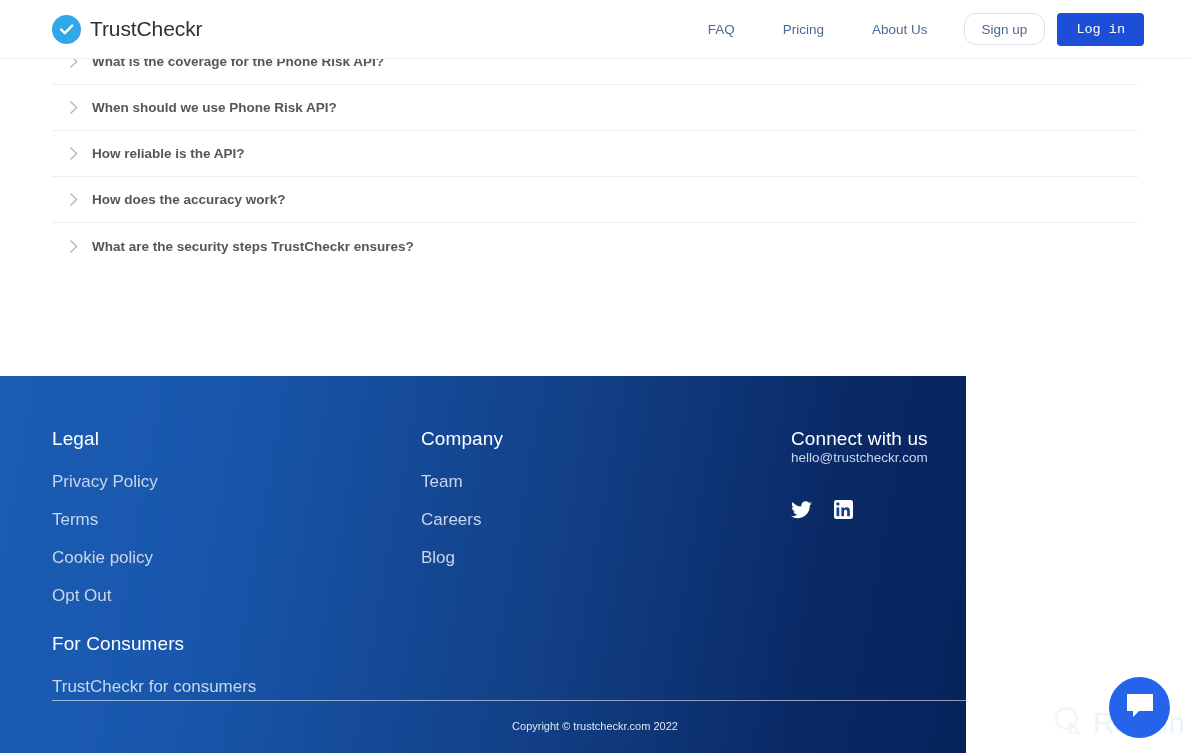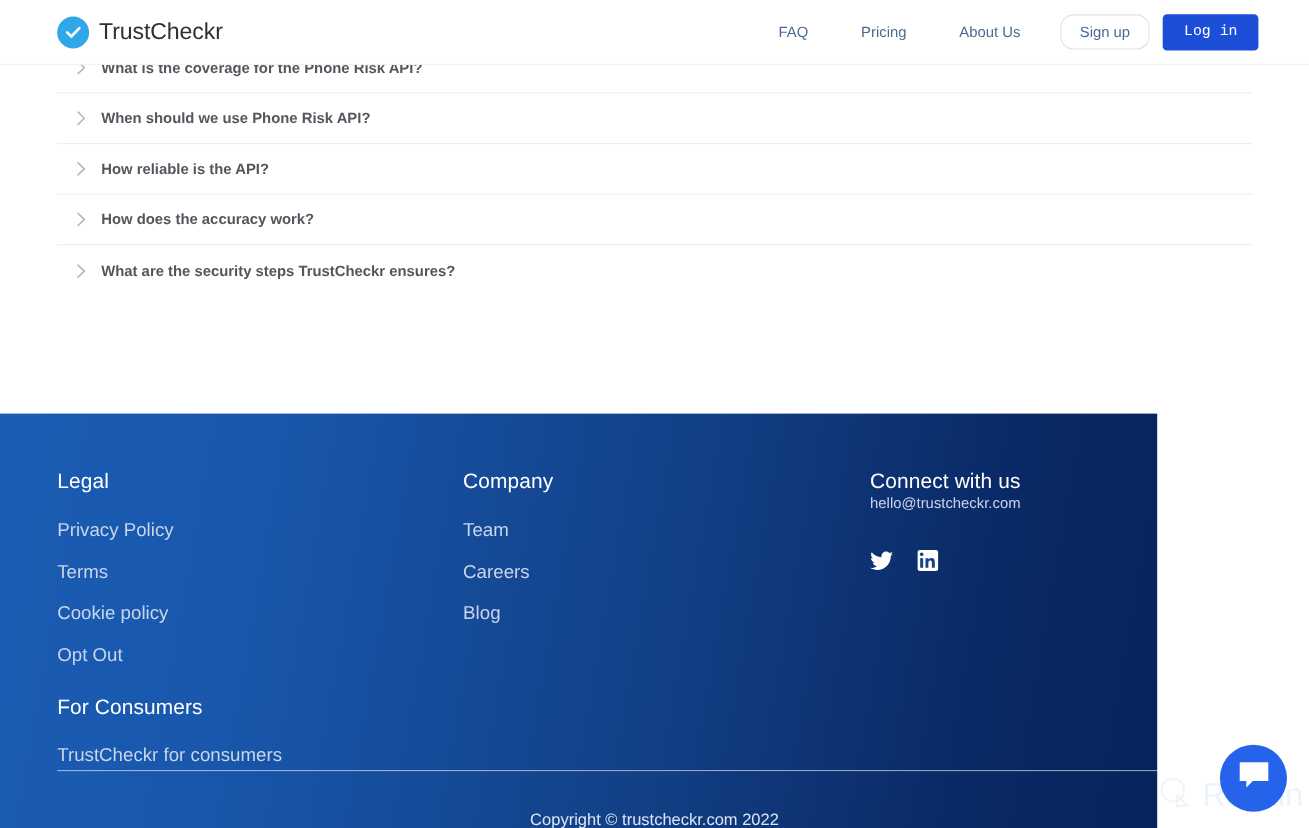--- a/index.html
+++ b/index.html
@@ -146,21 +146,21 @@
     font-size: 13.5px;
     color: #53565c;
     white-space: nowrap;
   }
 
   
   .footer {
     position: absolute;
     left: 0;
     top: 376px;
-    width: 1052px;
+    width: 966px;
     height: 377px;
     background: linear-gradient(100deg, #1b5cb4 0%, #1857ac 22%, #123f85 58%, #0a2a67 82%, #06235b 100%);
     overflow: hidden;
   }
 
   .footer-cols {
     position: absolute;
     left: 52px;
     top: 52px;
     width: 1086px;
@@ -217,24 +217,24 @@
     left: 52px;
     top: 324px;
     width: 1086px;
     height: 1px;
     background: rgba(255,255,255,0.55);
   }
 
   .copyright {
     position: absolute;
     left: 0;
-    top: 361px;
+    top: 344px;
     width: 1190px;
     text-align: center;
-    font-size: 15px;
+    font-size: 11px;
     color: #dce6f5;
     white-space: nowrap;
   }
 
   
   .chat-bubble {
     position: absolute;
     left: 1109px;
     top: 677px;
     width: 61px; height: 61px;

